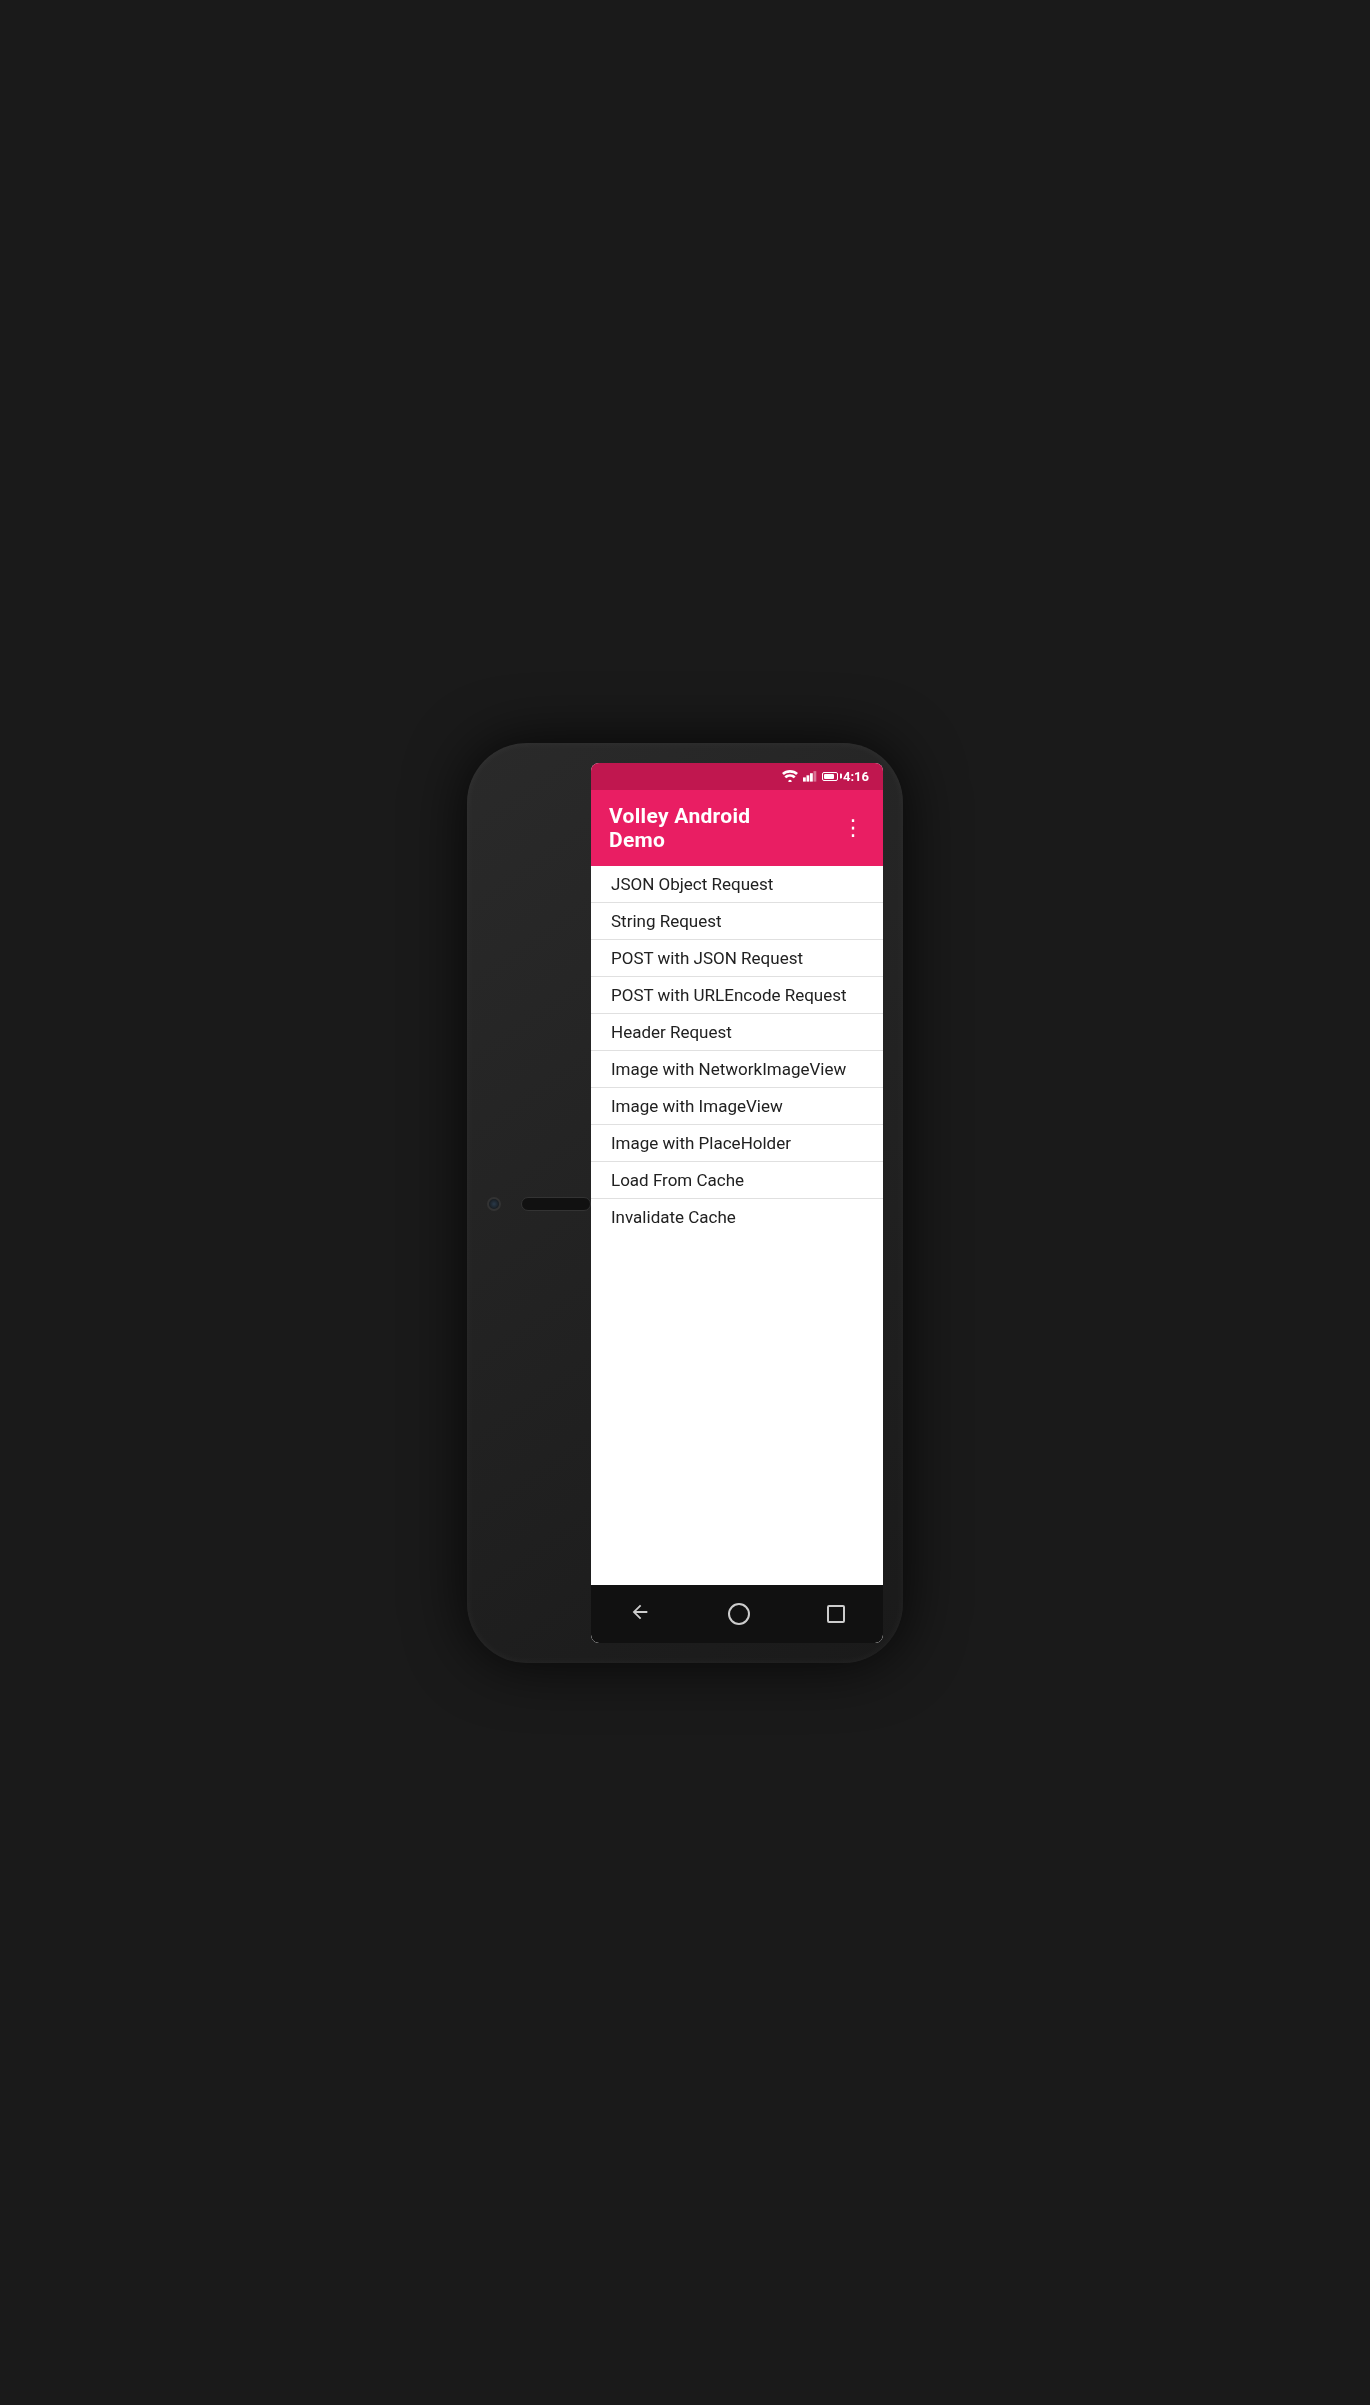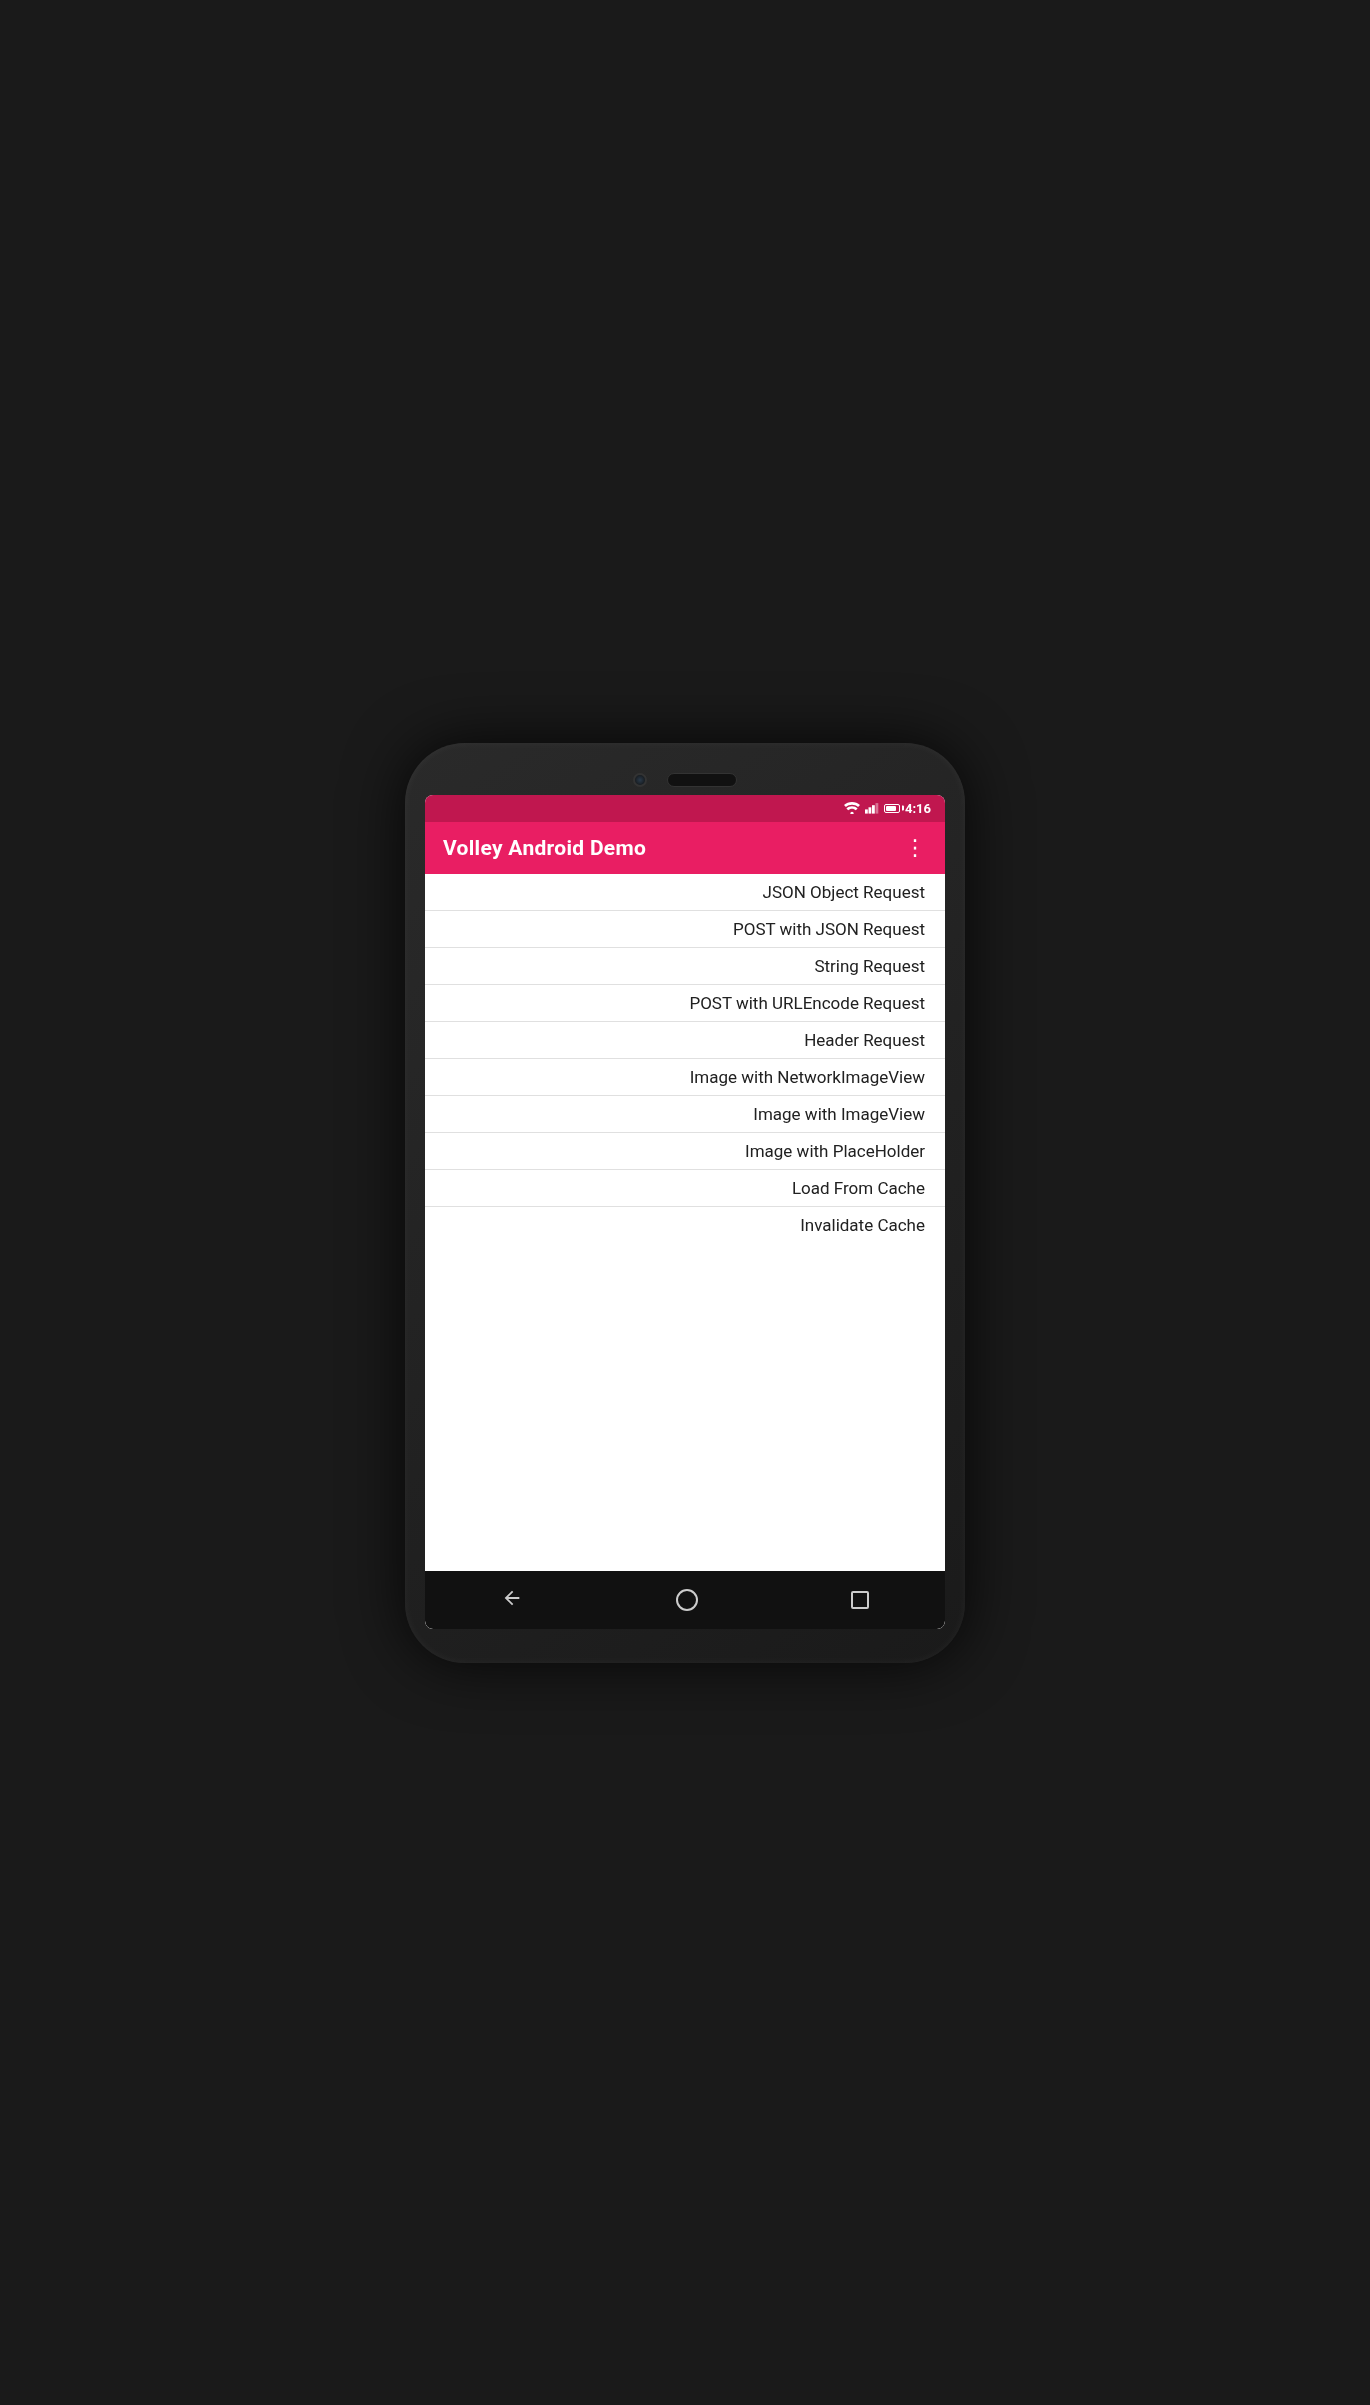--- a/index.html
+++ b/index.html
@@ -11,30 +11,28 @@
     body {
       background: #1a1a1a;
       display: flex;
       justify-content: center;
       align-items: center;
       min-height: 100vh;
       font-family: 'Roboto', Arial, sans-serif;
     }
 
     .phone-outer {
-      width: 560px;
+      width: 436px;
       height: 920px;
       background: linear-gradient(145deg, #2a2a2a, #1a1a1a);
       border-radius: 60px;
       padding: 20px;
       box-shadow: 0 0 60px rgba(0,0,0,0.8), inset 0 0 10px rgba(255,255,255,0.05);
       position: relative;
       display: flex;
-      flex-direction: column;
-      text-align: right;
     }
 
     .phone-top-bar {
       display: flex;
       justify-content: center;
       align-items: center;
       gap: 20px;
       padding: 10px 0 8px;
       position: relative;
     }
@@ -244,24 +242,24 @@
     <div class="app-bar">
       <span class="app-title">Volley Android Demo</span>
       <span class="overflow-menu-icon">⋮</span>
     </div>
 
     <div class="list-container">
       <div class="list-item">
         <span class="list-item-text">JSON Object Request</span>
       </div>
       <div class="list-item">
+        <span class="list-item-text">String Request</span>
+      </div>
+      <div class="list-item">
         <span class="list-item-text">POST with JSON Request</span>
-      </div>
-      <div class="list-item">
-        <span class="list-item-text">String Request</span>
       </div>
       <div class="list-item">
         <span class="list-item-text">POST with URLEncode Request</span>
       </div>
       <div class="list-item">
         <span class="list-item-text">Header Request</span>
       </div>
       <div class="list-item">
         <span class="list-item-text">Image with NetworkImageView</span>
       </div>

